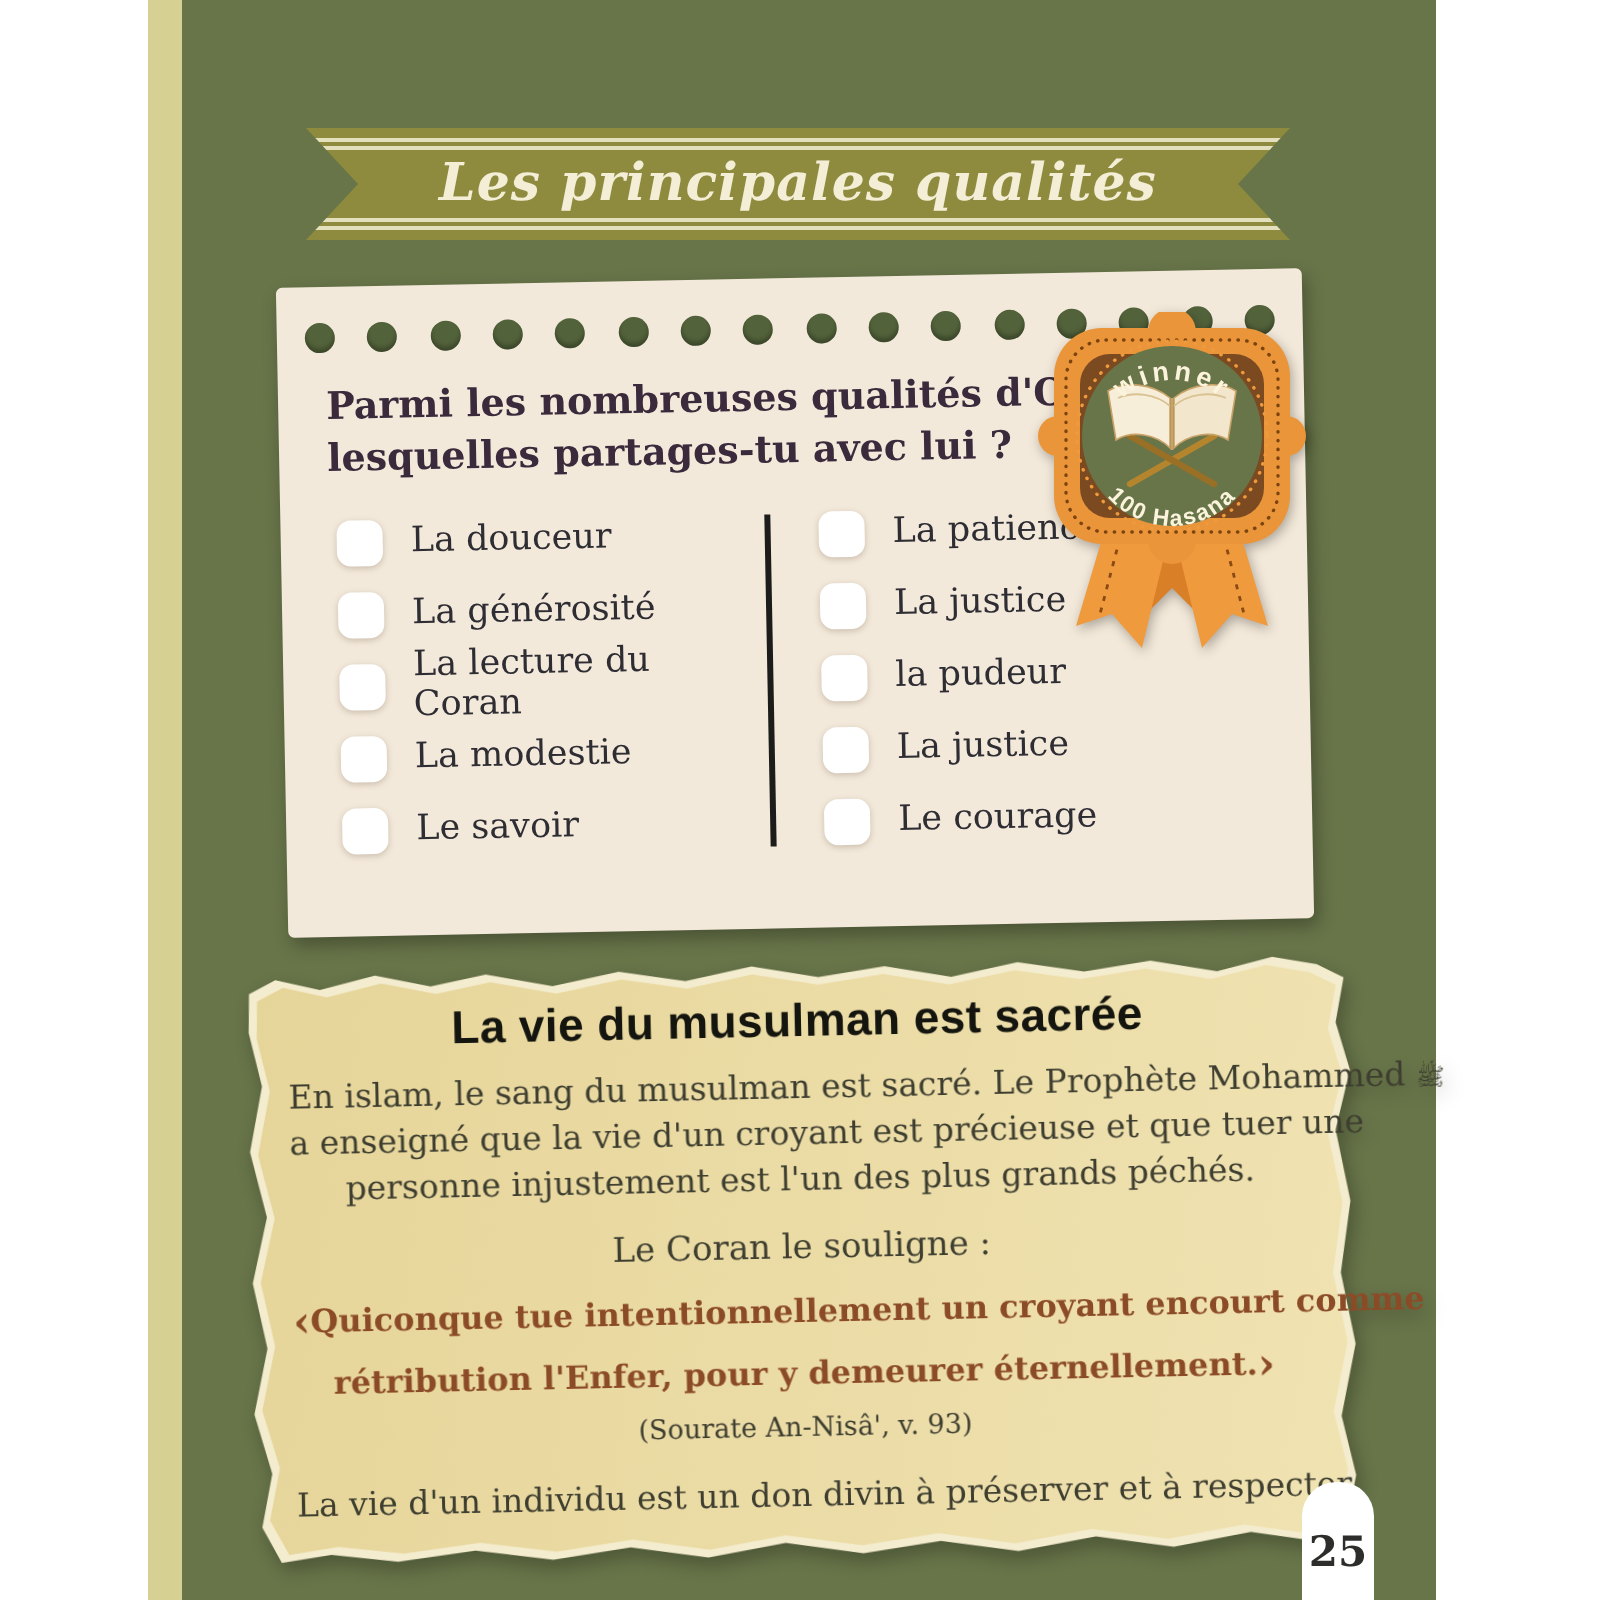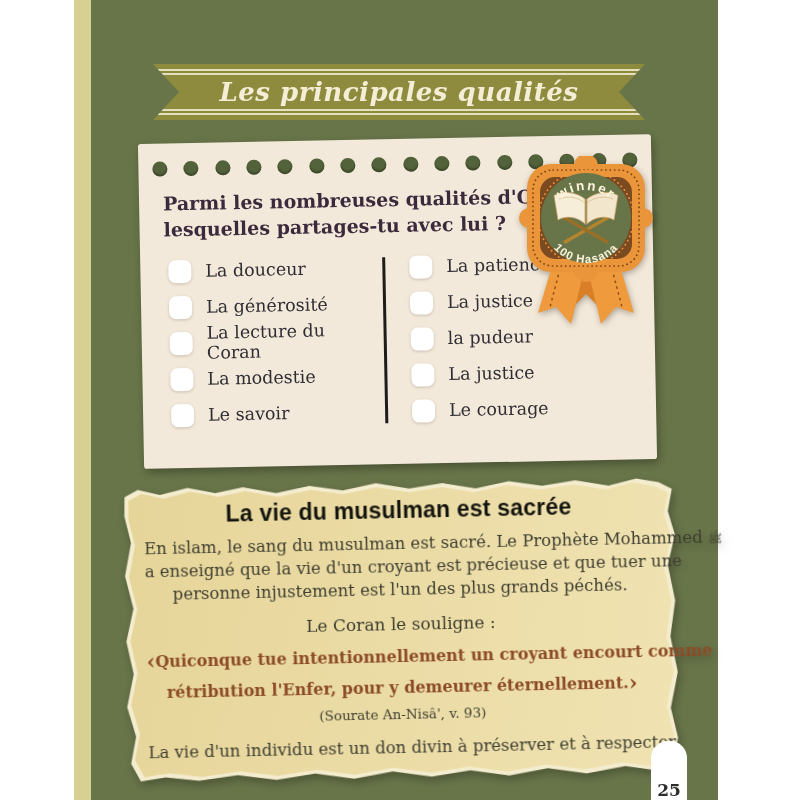--- a/index.html
+++ b/index.html
@@ -59,22 +59,22 @@
   .lead-in{margin-top:12px;font-size:17px;}
   .quote{margin-top:4px;font-weight:bold;color:#8c4b27;font-size:16px;line-height:1.45;}
   .quote .qline{white-space:nowrap;}
   .qmark{font-size:1.35em;vertical-align:-2px;font-weight:bold;}
   .source{font-size:13.5px;margin-top:2px;}
   .closing{margin-top:16px;font-size:16.5px;white-space:nowrap;}
 
   
   .page-tab{position:absolute;left:651px;top:741px;width:36px;height:59px;background:#ffffff;
     border-radius:17px 17px 0 0;display:flex;justify-content:center;align-items:flex-end;}
-  .page-num{font-family:"DejaVu Serif", serif;font-weight:bold;font-size:17px;color:#2d2d2b;
-    }
+  .page-num{font-family:"DejaVu Serif", serif;font-weight:bold;font-size:21px;color:#2d2d2b;
+    padding-bottom:12px;}
 </style>
 </head>
 <body>
 
 <div class="screen">
 
   <div class="paper-edge"></div>
   <div class="page-green"></div>
 
   <div class="banner">

